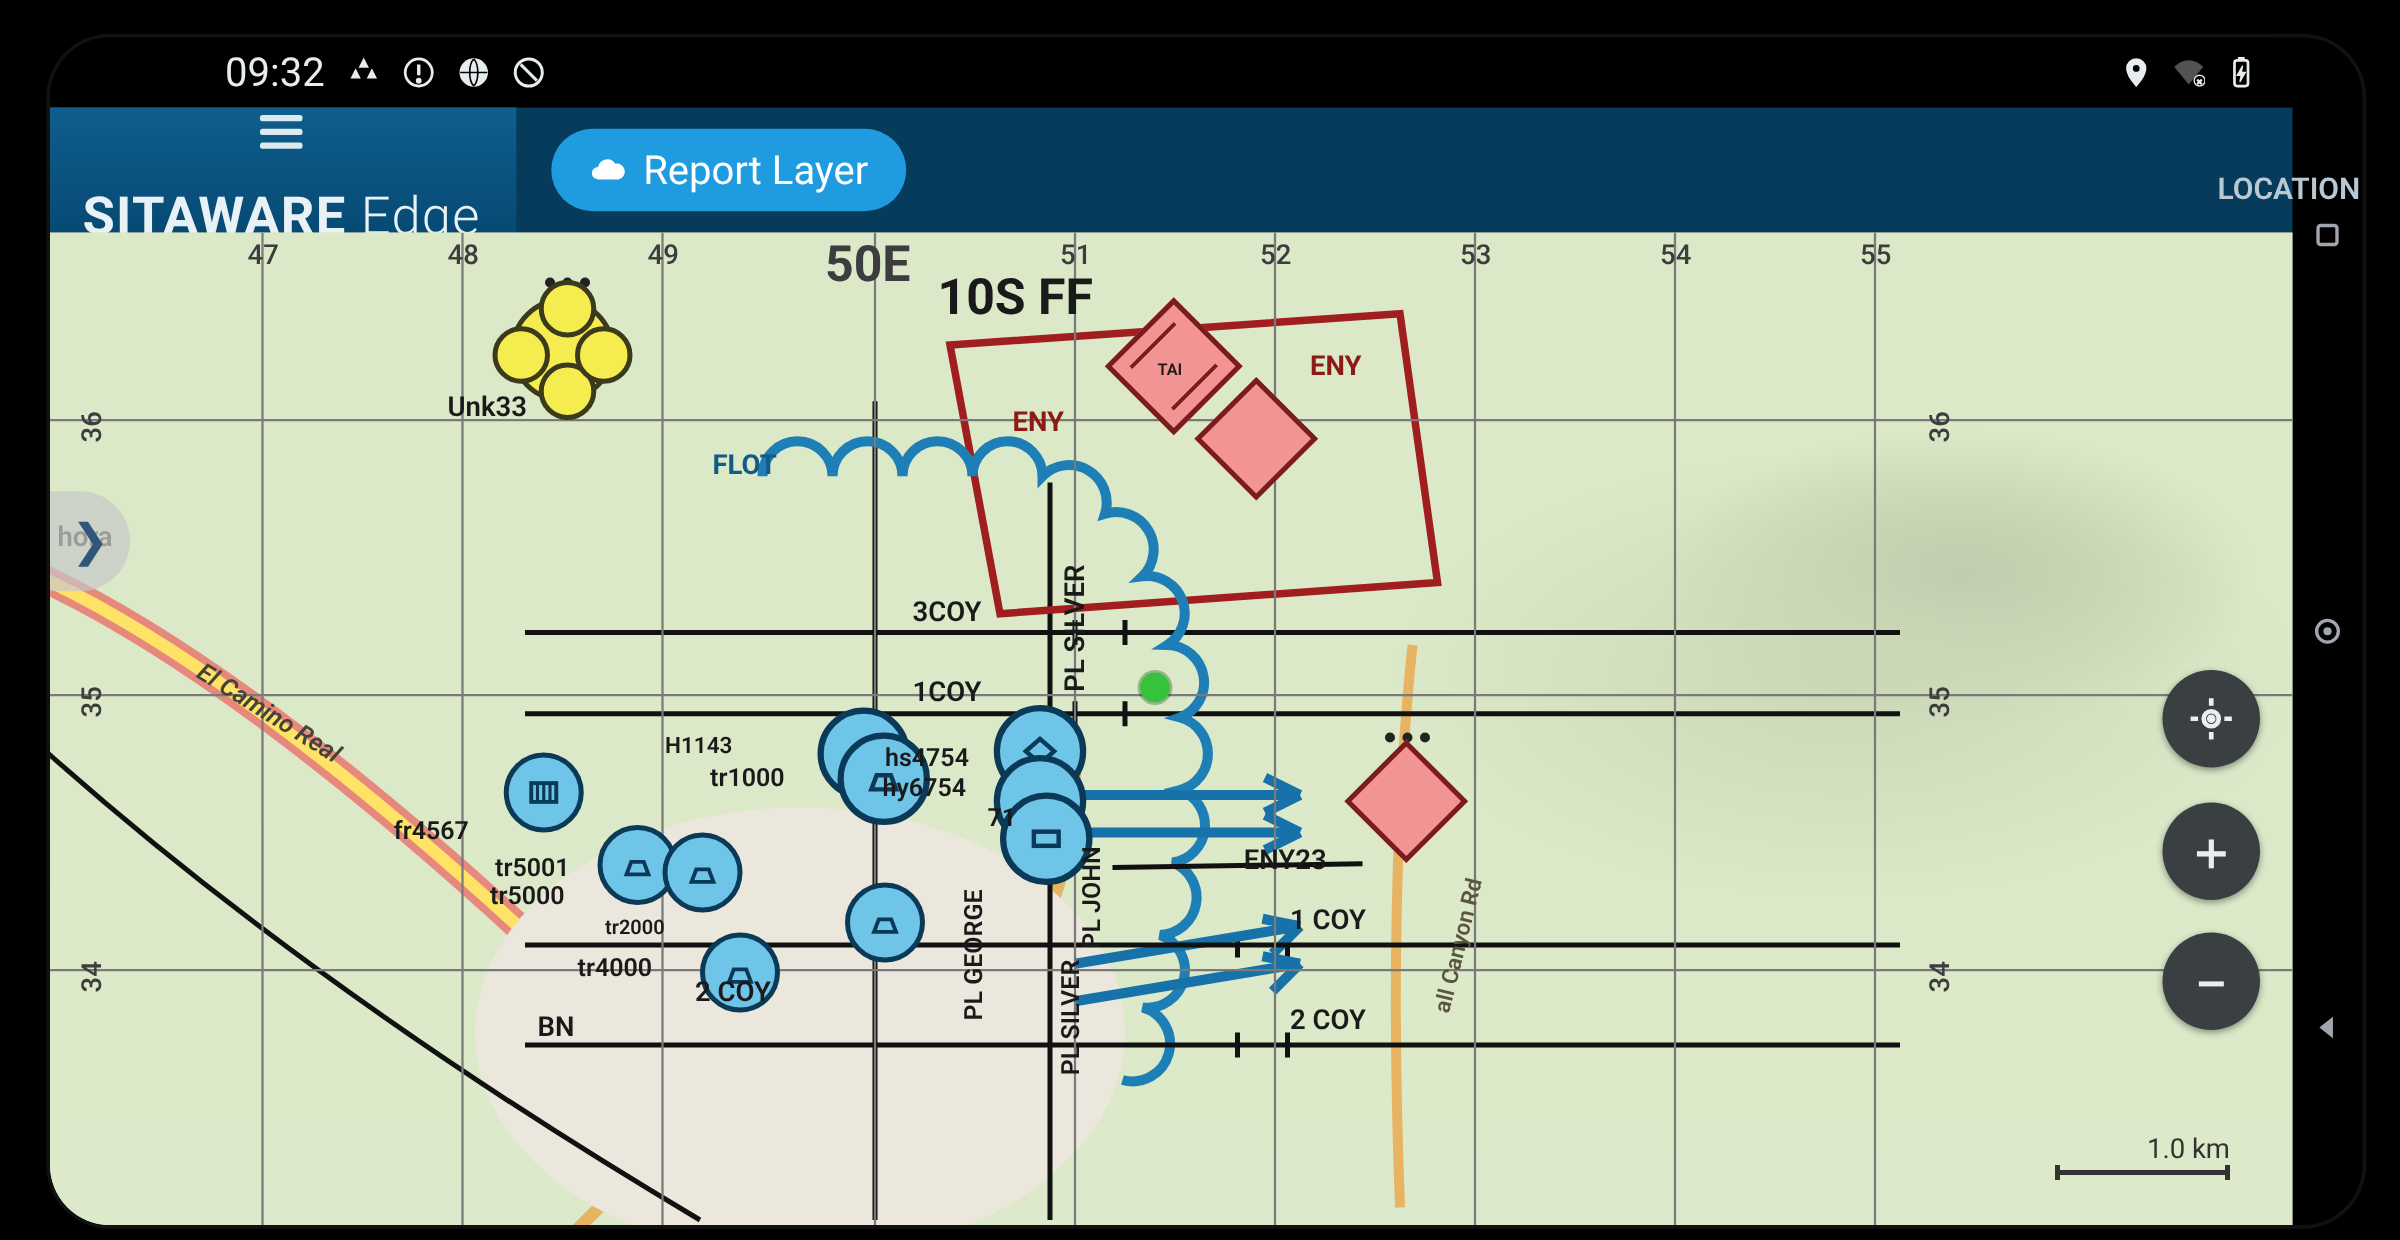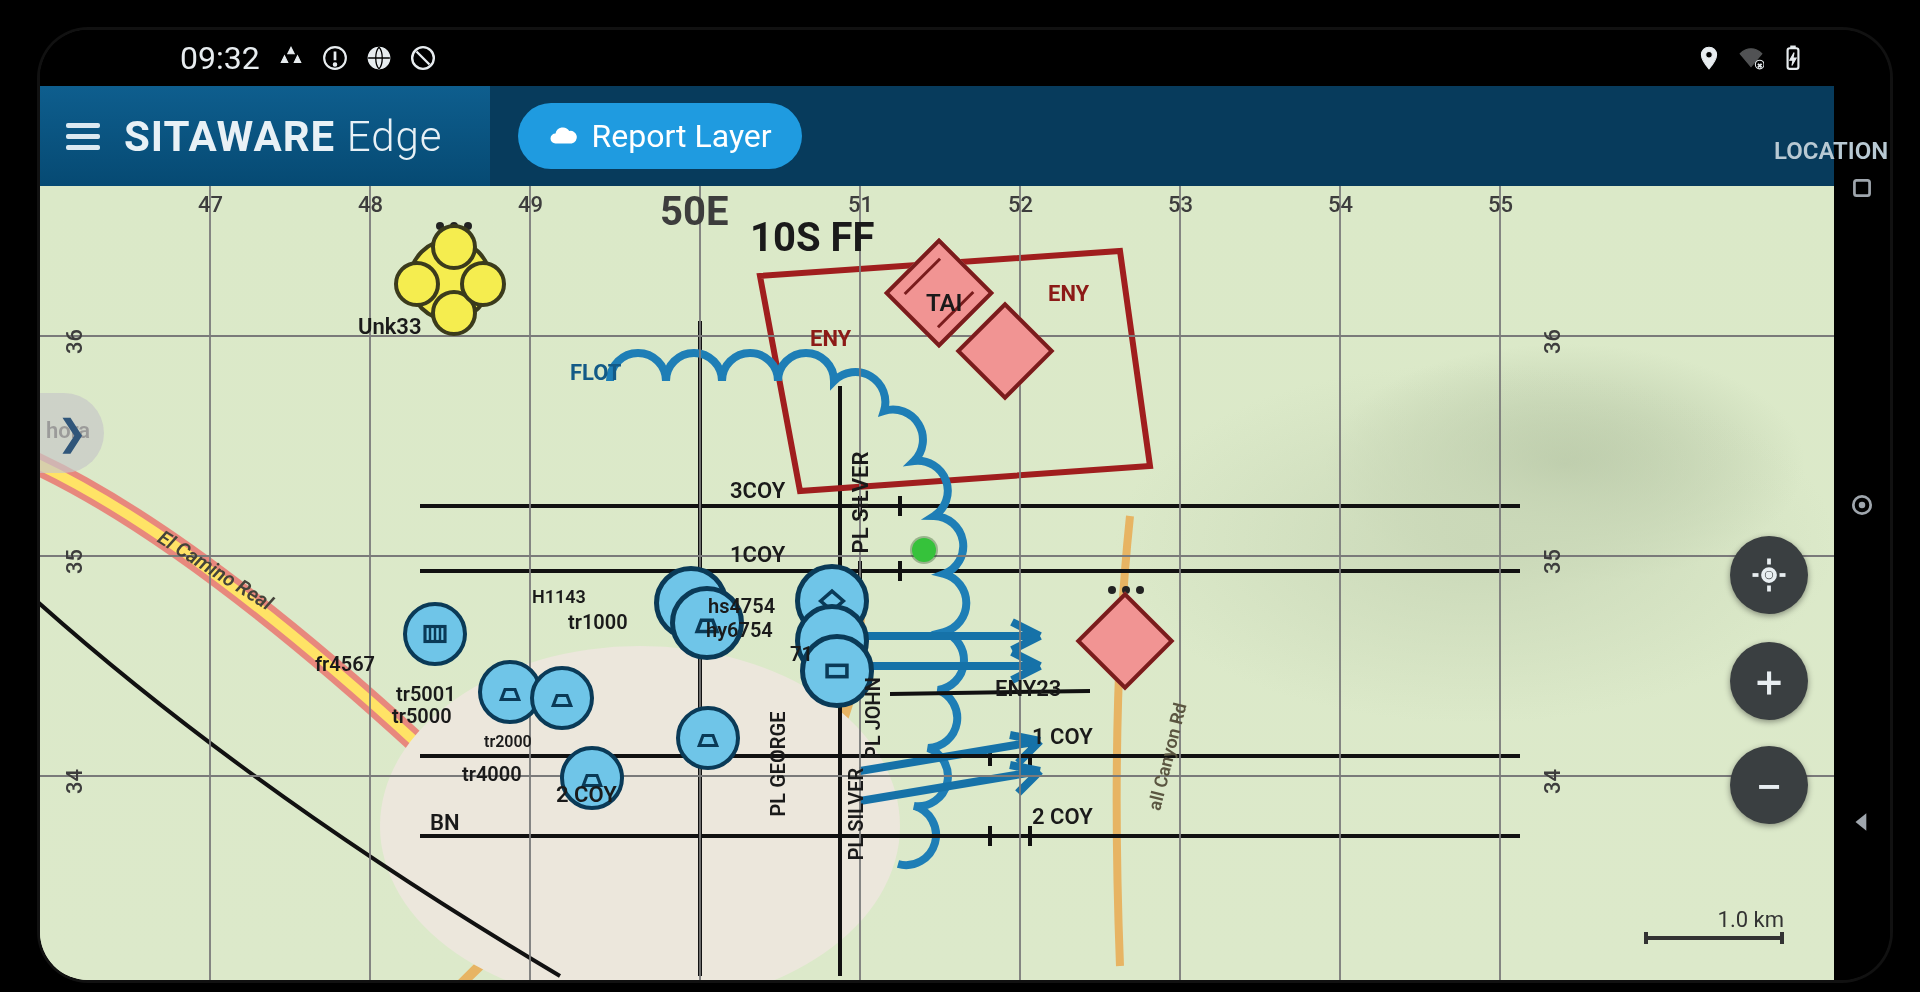--- a/index.html
+++ b/index.html
@@ -60,21 +60,22 @@
     top: 56px; left: 0; right: 0;
     height: 100px;
     background: #073b5c;
     display: flex; align-items: center;
     color: #cde6f5;
   }
   .appbar .brandbox {
     height: 100%;
     background: linear-gradient(#0e5e8e,#064a73);
     display:flex; align-items:center; gap:24px;
-    padding: 0 47px 0 26px;
+    padding: 0 28px 0 26px;
+    flex-direction: column;
   }
   .hamburger div { width:34px; height:5px; background:#dce9f1; margin:6px 0; border-radius:2px; }
   .brand { font-size:42px; letter-spacing:1px; color:#e8f1f6; }
   .brand .bold { font-weight:700; }
   .brand .light { font-weight:300; }
   .pill {
     margin-left: 28px;
     background: #1f9be0;
     color: #fff;
     font-size: 32px;
@@ -400,21 +401,21 @@
         <div class="sym eny" style="top:130px;left:930px"></div>
         <div class="tridots" style="top:400px;left:1068px">
             <span></span>
             <span></span>
             <span></span>
           </div>
         <div class="sym eny" style="top:420px;left:1050px"></div>
 
         <div class="lbl red" style="top:140px;left:770px">ENY</div>
         <div class="lbl red" style="top:95px;left:1008px">ENY</div>
-        <div class="lbl" style="top:103px;left:886px;font-size:24px">TAI</div>
+        <div class="lbl" style="top:103px;left:886px;font-size:13px">TAI</div>
         <div class="lbl" style="top:490px;left:955px">ENY23</div>
 
         <div class="sym fr" style="top:416px;left:363px">
             <svg viewBox="0 0 24 24" width="30">
               <rect x="4" y="6" width="16" height="12" fill="none" stroke="#0a3a57" stroke-width="2.5"></rect>
               <line x1="8" y1="6" x2="8" y2="18" stroke="#0a3a57" stroke-width="2"></line>
               <line x1="12" y1="6" x2="12" y2="18" stroke="#0a3a57" stroke-width="2"></line>
               <line x1="16" y1="6" x2="16" y2="18" stroke="#0a3a57" stroke-width="2"></line>
             </svg>
           </div>

